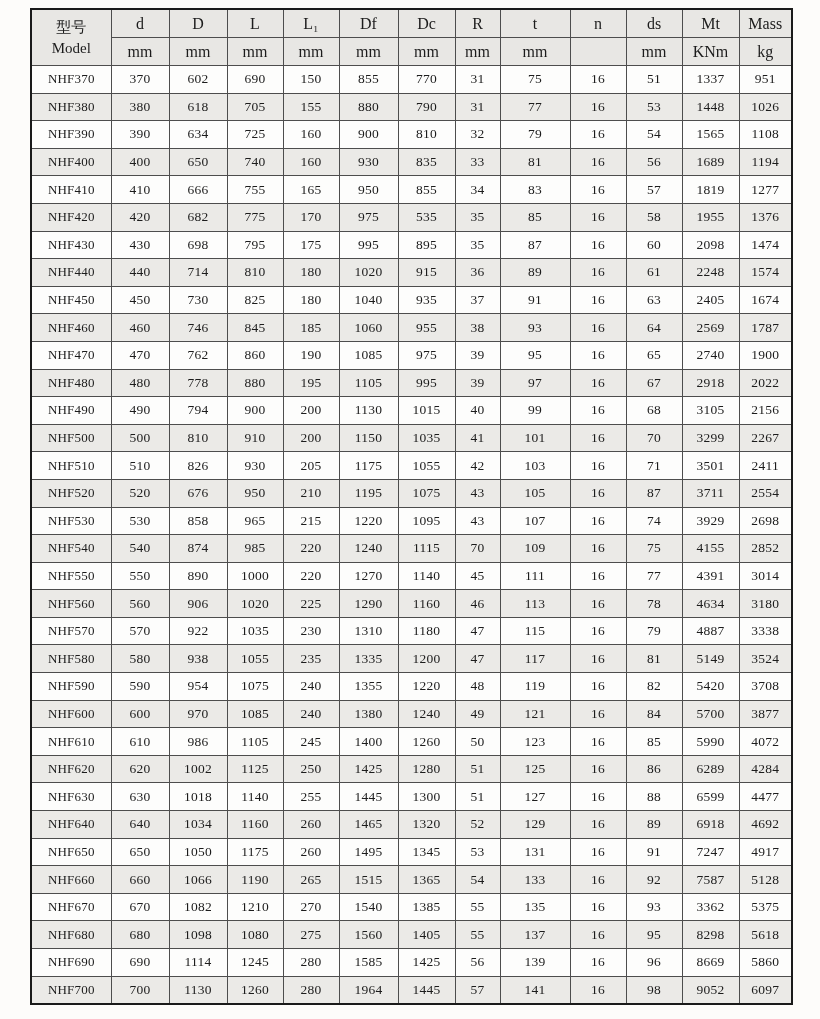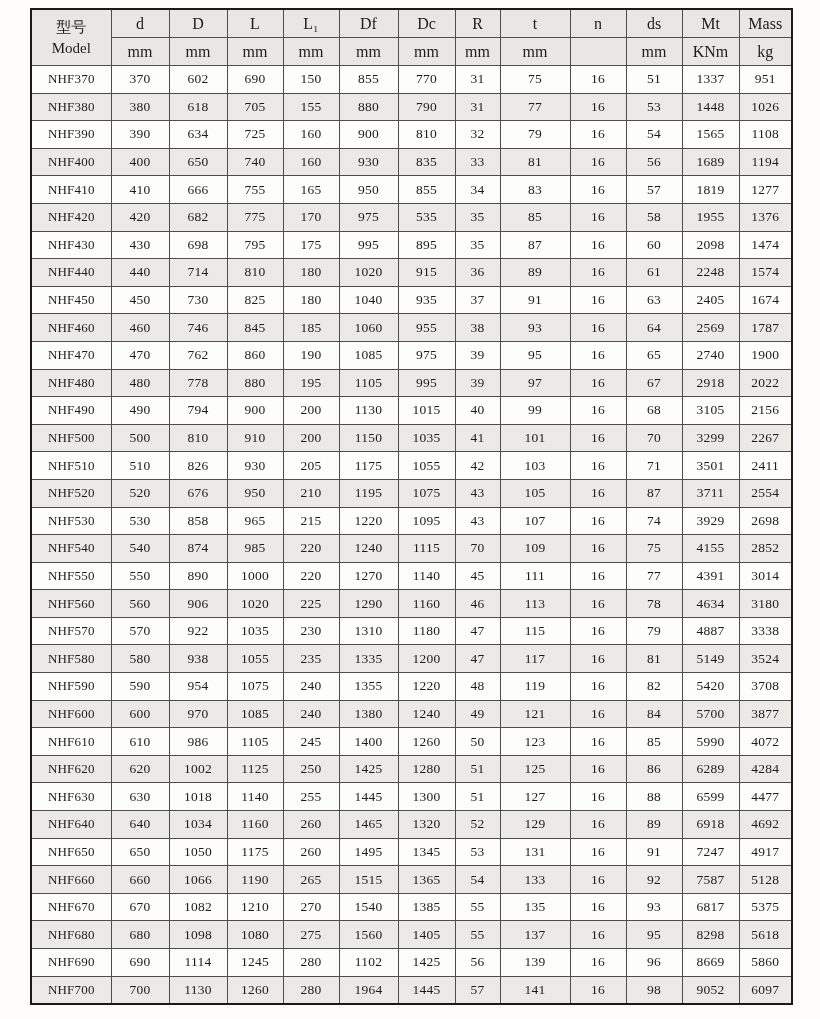--- a/index.html
+++ b/index.html
@@ -566,21 +566,21 @@
           <td>670</td>
           <td>1082</td>
           <td>1210</td>
           <td>270</td>
           <td>1540</td>
           <td>1385</td>
           <td>55</td>
           <td>135</td>
           <td>16</td>
           <td>93</td>
-          <td>6817</td>
+          <td>3362</td>
           <td>5375</td>
         </tr>
         <tr class="stripe">
           <td class="model">NHF680</td>
           <td>680</td>
           <td>1098</td>
           <td>1080</td>
           <td>275</td>
           <td>1560</td>
           <td>1405</td>
@@ -590,21 +590,21 @@
           <td>95</td>
           <td>8298</td>
           <td>5618</td>
         </tr>
         <tr>
           <td class="model">NHF690</td>
           <td>690</td>
           <td>1114</td>
           <td>1245</td>
           <td>280</td>
-          <td>1102</td>
+          <td>1585</td>
           <td>1425</td>
           <td>56</td>
           <td>139</td>
           <td>16</td>
           <td>96</td>
           <td>8669</td>
           <td>5860</td>
         </tr>
         <tr class="stripe">
           <td class="model">NHF700</td>

